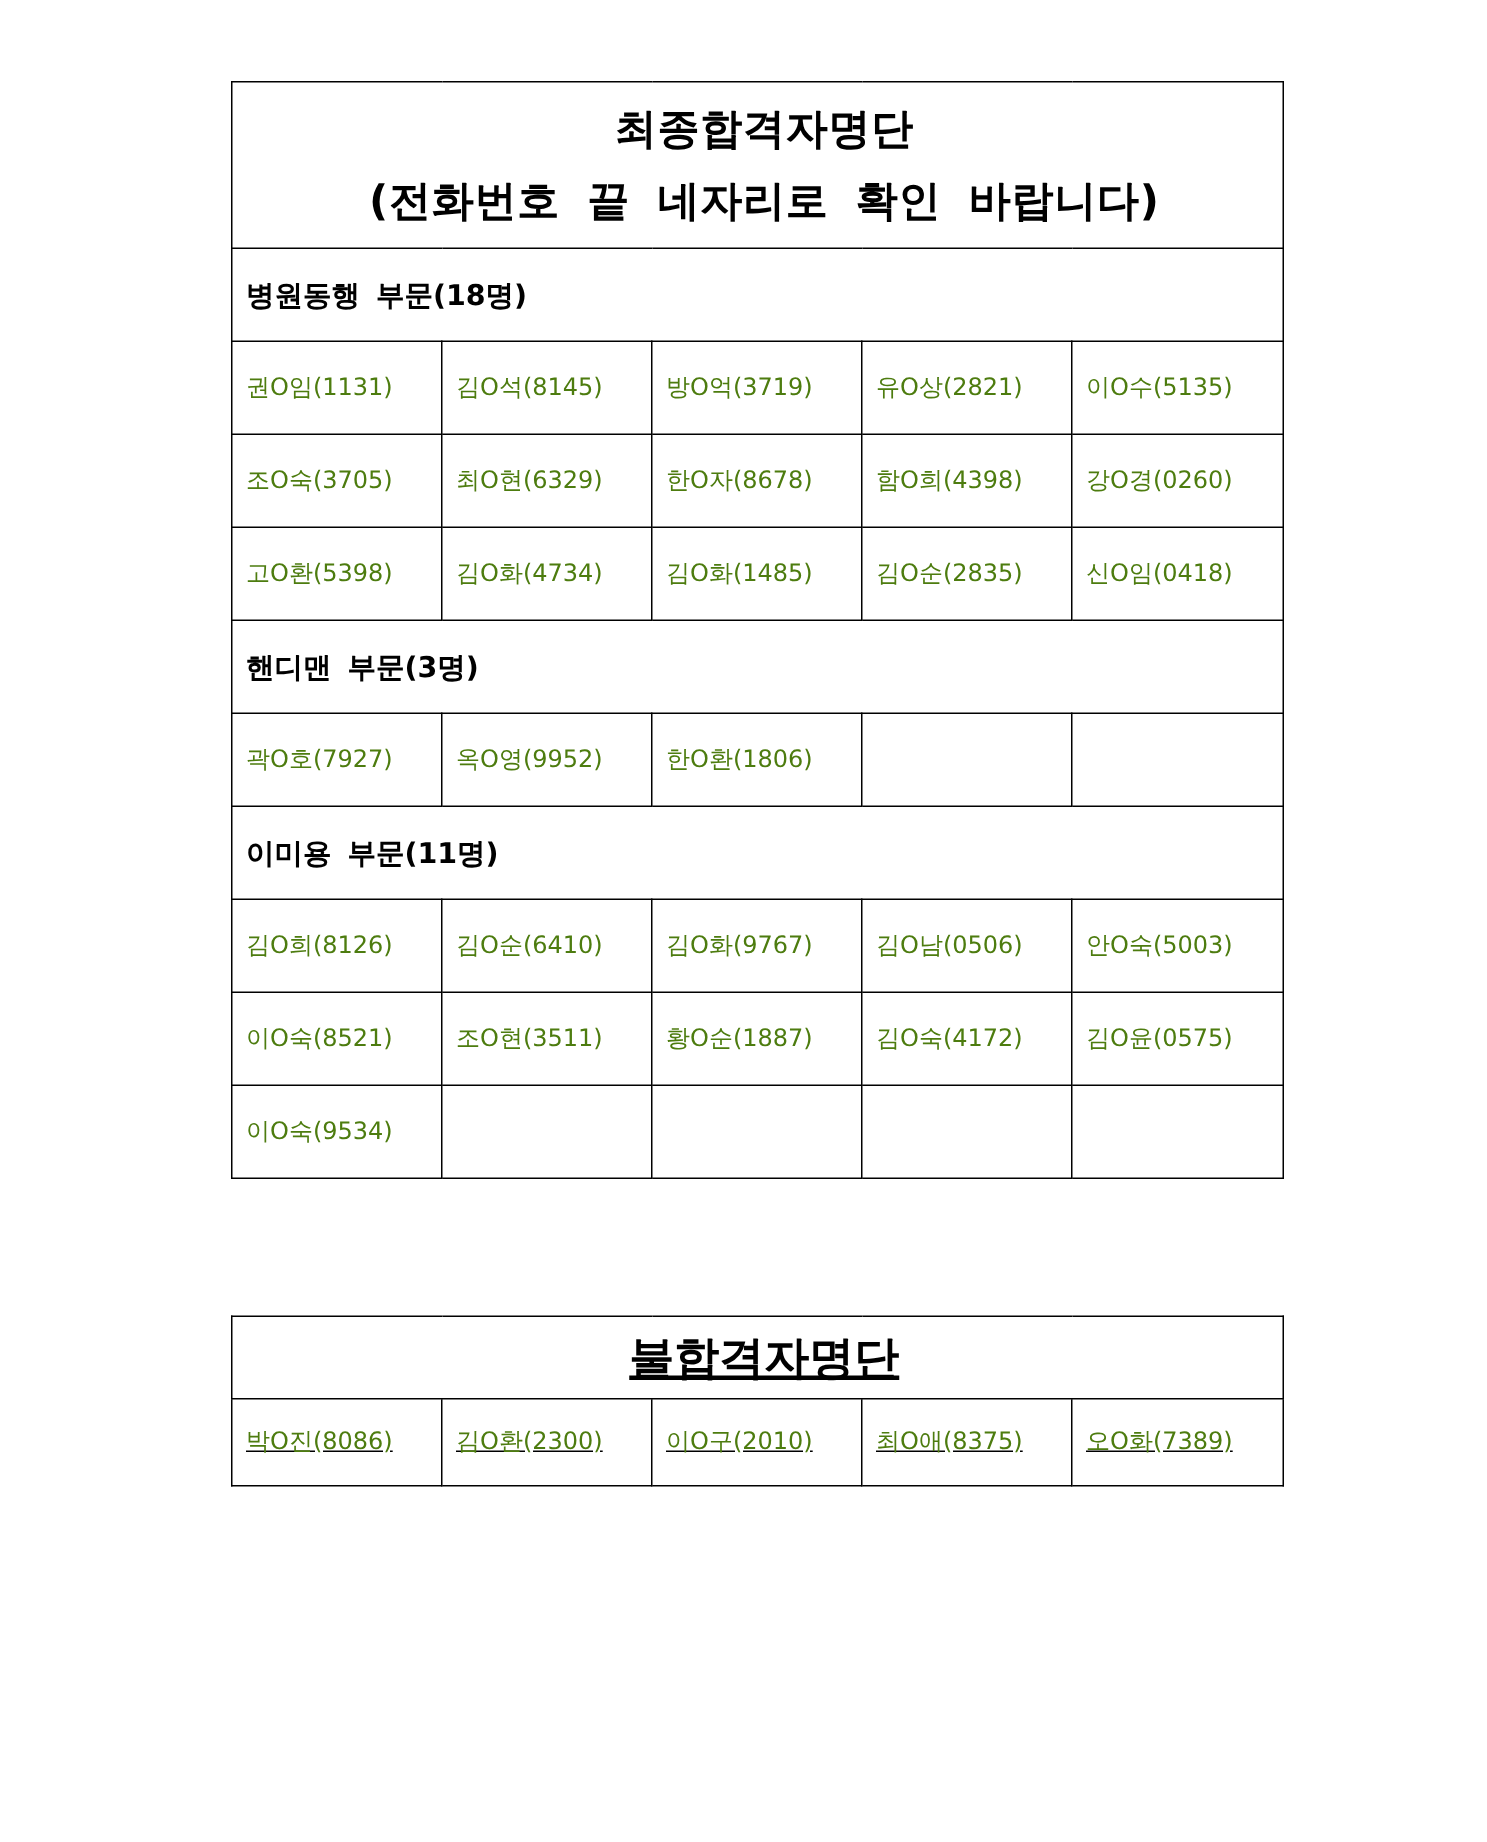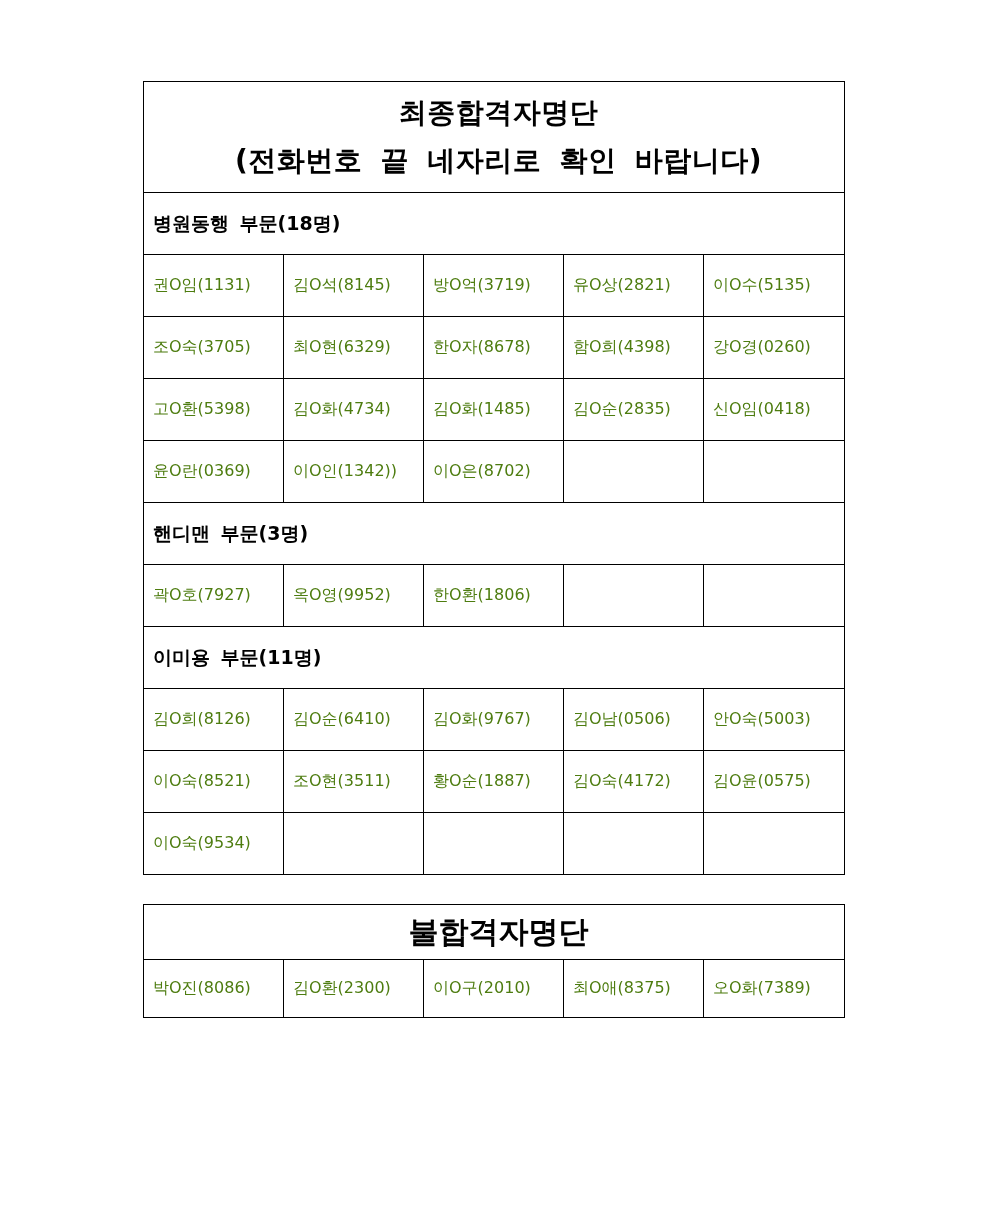--- a/index.html
+++ b/index.html
@@ -9,35 +9,34 @@
     }
     body {
       width: 991px;
       height: 1228px;
       position: relative;
       font-family: "DejaVu Sans", "Liberation Sans", sans-serif;
       color: #000000;
     }
     table.list {
       position: absolute;
-      left: 143px;
+      left: 154px;
       width: 701px;
       border-collapse: collapse;
       table-layout: fixed;
-      margin-top: 27px;
     }
     table.list td {
       border: 1px solid #000000;
       padding: 0 0 0 9px;
       vertical-align: middle;
       white-space: nowrap;
       overflow: hidden;
     }
     #final-table { top: 54px; }
-    #fail-table { top: 877px; }
+    #fail-table { top: 877px; text-decoration: underline; }
 
     td.title-cell {
       height: 110px;
       text-align: center;
       padding: 0;
       font-weight: bold;
       font-size: 28px;
       line-height: 48px;
       letter-spacing: 0.5px;
     }
@@ -102,27 +101,20 @@
       <td class="name-cell">함O희(4398)</td>
       <td class="name-cell">강O경(0260)</td>
     </tr>
     <tr>
       <td class="name-cell">고O환(5398)</td>
       <td class="name-cell">김O화(4734)</td>
       <td class="name-cell">김O화(1485)</td>
       <td class="name-cell">김O순(2835)</td>
       <td class="name-cell">신O임(0418)</td>
     </tr>
-    <tr>
-      <td class="name-cell">윤O란(0369)</td>
-      <td class="name-cell">이O인(1342))</td>
-      <td class="name-cell">이O은(8702)</td>
-      <td class="name-cell"></td>
-      <td class="name-cell"></td>
-    </tr>
 
     <tr>
       <td class="section-cell" colspan="5">핸디맨 부문(3명)</td>
     </tr>
     <tr>
       <td class="name-cell">곽O호(7927)</td>
       <td class="name-cell">옥O영(9952)</td>
       <td class="name-cell">한O환(1806)</td>
       <td class="name-cell"></td>
       <td class="name-cell"></td>

